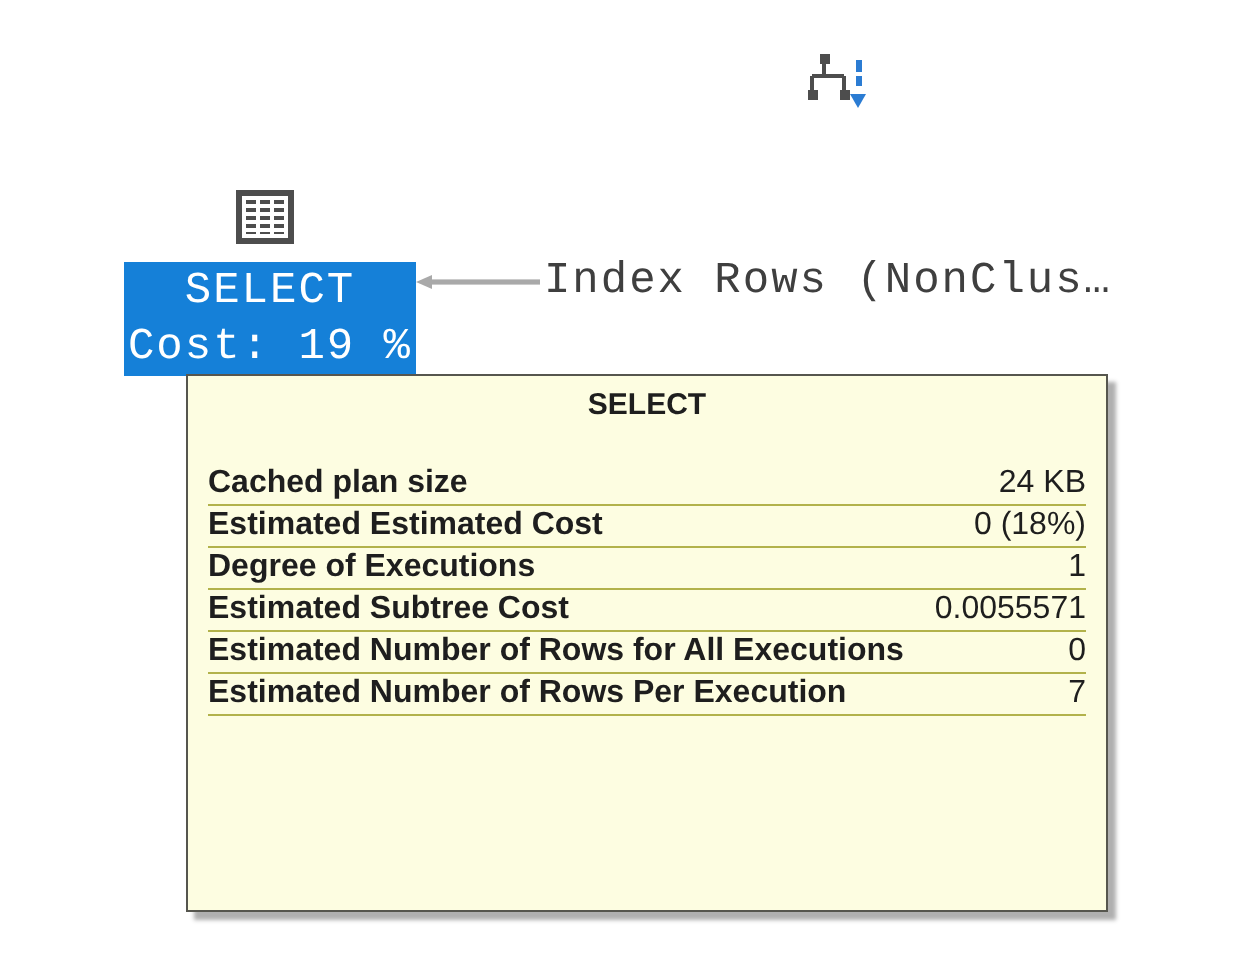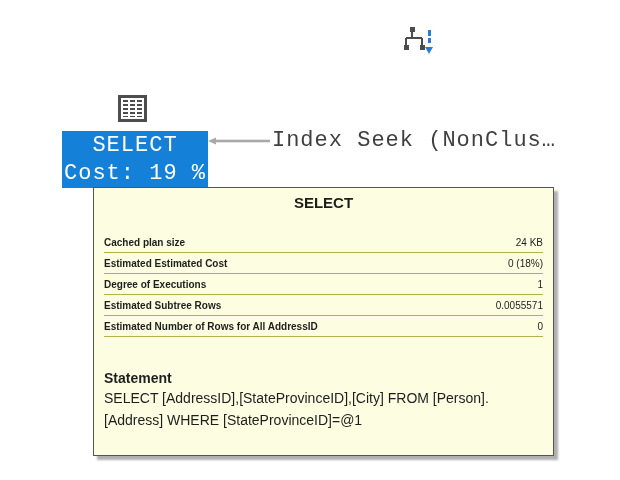--- a/index.html
+++ b/index.html
@@ -45,21 +45,21 @@
   .tooltip{
     position:absolute;left:93px;top:187px;width:461px;height:269px;
     background:#fdfde1;border:1px solid #56564e;box-sizing:border-box;
     box-shadow:4px 4px 2px rgba(80,80,80,0.45);
     padding:5px 10px;color:#1e1e1e;overflow:hidden;
   }
   .tt-title{font-size:15px;font-weight:bold;text-align:center;line-height:19px;}
   .tt-rows{margin-top:20px;}
   .tt-row{
     display:flex;justify-content:space-between;align-items:center;
-    height:20px;border-bottom:1px solid #b2b24b;font-size:10px;
+    height:20px;border-bottom:1px solid #b2b24b;font-size:16px;
   }
   .tt-row .lbl{font-weight:bold;}
   .tt-row .val{font-weight:normal;text-align:center;}
   .tt-statement{margin-top:33px;}
   .tt-statement .lbl{font-weight:bold;font-size:14px;line-height:17px;}
   .tt-statement .line{font-size:14px;line-height:22px;}
 </style>
 </head>
 <body>
 
@@ -78,21 +78,21 @@
       <rect x="19" y="18" width="5" height="5"></rect>
     </g>
     <g fill="#2b7cd3">
       <rect x="27" y="3" width="3" height="6"></rect>
       <rect x="27" y="11" width="3" height="5"></rect>
       <polygon points="24,20 32,20 28,27"></polygon>
     </g>
   </svg>
 
   <div class="seek-label plan-text">
-    <div>Index Seek (NonClus…</div>
+    <div>Index Rows (NonClus…</div>
     <div>[Address].[IX_Addre…</div>
     <div>Cost: 100 %</div>
     <div>0.000s</div>
   </div>
 
   <div class="grid-icon">
     <div class="col"></div>
     <div class="col"></div>
     <div class="col"></div>
   </div>
@@ -117,29 +117,28 @@
       </div>
       <div class="tt-row">
         <span class="lbl">Estimated Estimated Cost</span>
         <span class="val">0 (18%)</span>
       </div>
       <div class="tt-row">
         <span class="lbl">Degree of Executions</span>
         <span class="val">1</span>
       </div>
       <div class="tt-row">
-        <span class="lbl">Estimated Subtree Rows</span>
+        <span class="lbl">Estimated Subtree Cost</span>
         <span class="val">0.0055571</span>
       </div>
       <div class="tt-row">
-        <span class="lbl">Estimated Number of Rows for All AddressID</span>
+        <span class="lbl">Estimated Number of Rows for All Executions</span>
         <span class="val">0</span>
+      </div>
+      <div class="tt-row">
+        <span class="lbl">Estimated Number of Rows Per Execution</span>
+        <span class="val">7</span>
       </div>
     </div>
 
-    <div class="tt-statement">
-      <div class="lbl">Statement</div>
-      <div class="line">SELECT [AddressID],[StateProvinceID],[City] FROM [Person].</div>
-      <div class="line">[Address] WHERE [StateProvinceID]=@1</div>
-    </div>
   </div>
 
 </div>
 
 </body></html>

